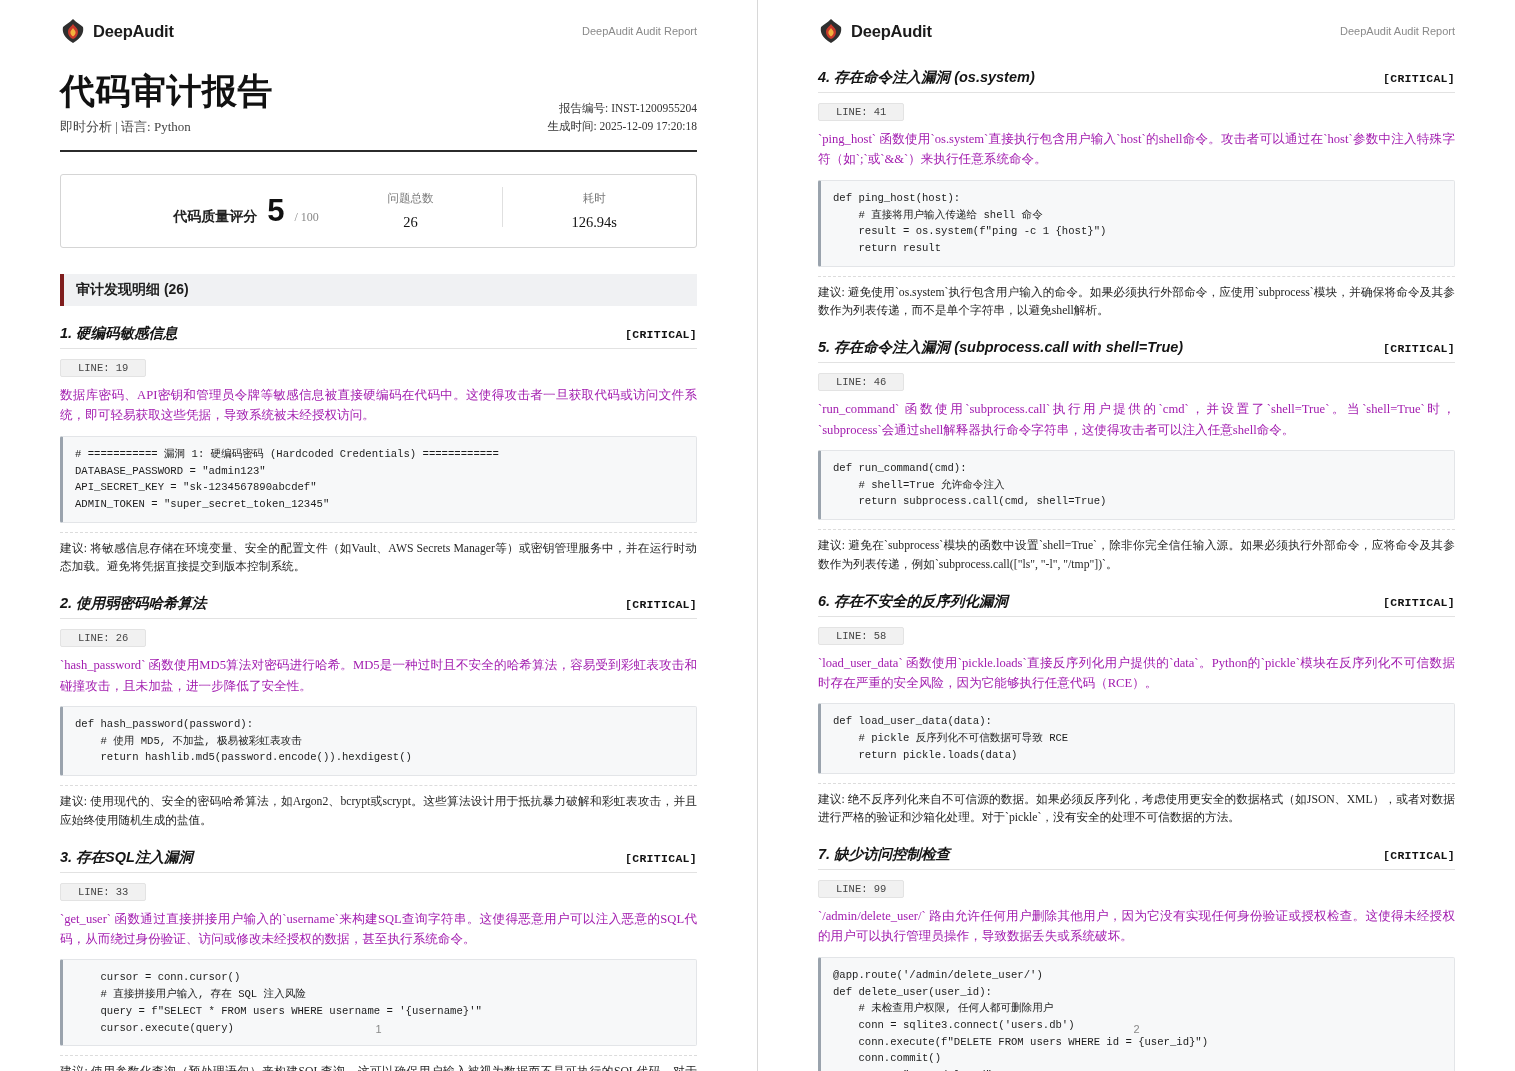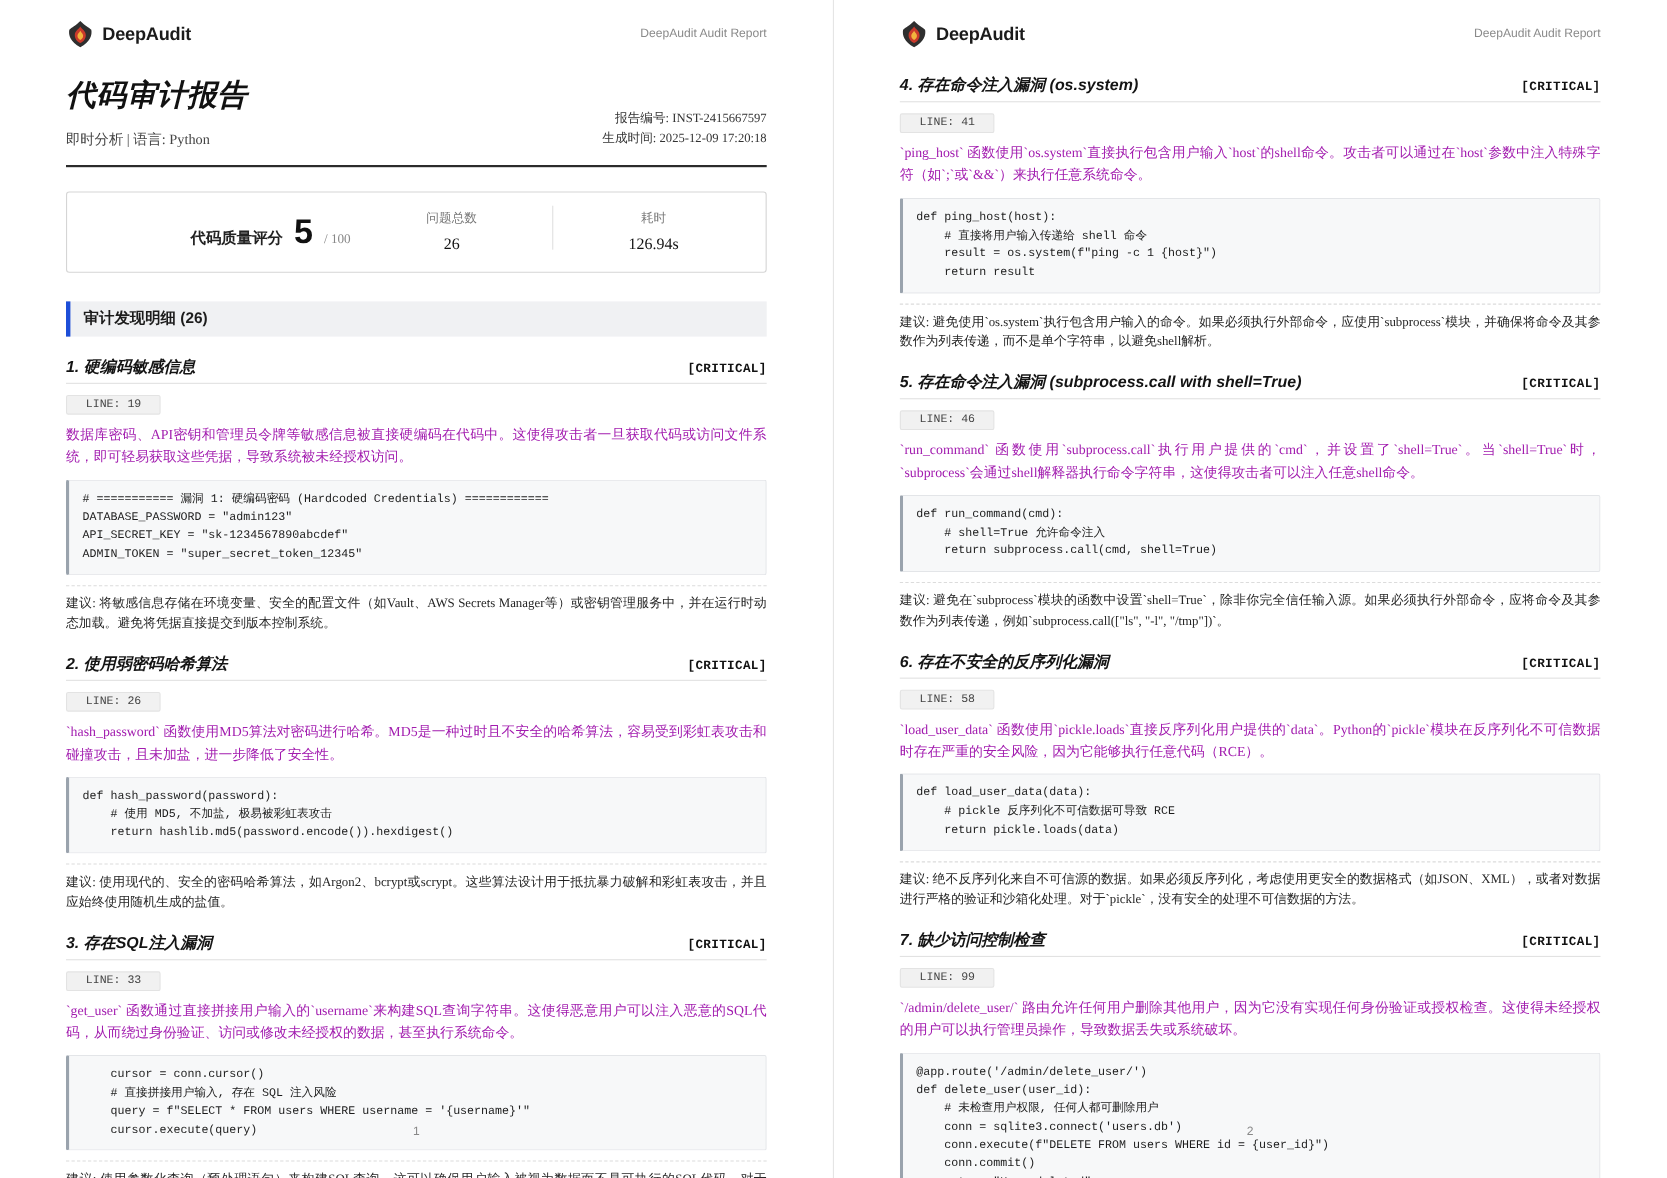--- a/index.html
+++ b/index.html
@@ -55,26 +55,25 @@
   .title-row {
     display: flex;
     align-items: flex-end;
     justify-content: space-between;
     border-bottom: 2px solid #2b2b2b;
     padding-bottom: 14px;
     margin-bottom: 22px;
   }
   h1.doc-title {
     font-family: "Liberation Sans", sans-serif;
-    font-size: 27px;
-    margin: 0 0 14px 0;
+    font-size: 35px;
+    margin: 0 0 3px 0;
     color: #111;
     font-weight: bold;
     letter-spacing: 0.5px;
-    font-style: italic;
   }
   .doc-sub {
     font-size: 13px;
     color: #444;
   }
   .meta {
     text-align: right;
     font-size: 11.5px;
     color: #333;
     line-height: 1.55;
@@ -127,21 +126,21 @@
     font-size: 11.5px;
     color: #777;
     margin-bottom: 8px;
   }
   .sum-val {
     font-size: 14.5px;
     color: #111;
   }
   .section-bar {
     background: #f0f1f3;
-    border-left: 4px solid #1d4ed8;
+    border-left: 4px solid #7f1d1d;
     padding: 7px 12px;
     font-family: "Liberation Sans", sans-serif;
     font-weight: bold;
     font-size: 14px;
     color: #1c1c1c;
     margin-bottom: 18px;
   }
   .finding { margin-bottom: 17px; }
   .f-head {
     display: flex;
@@ -235,21 +234,21 @@
       </div>
       <div class="hdr-right">DeepAudit Audit Report</div>
     </div>
 
     <div class="title-row">
       <div>
         <h1 class="doc-title">代码审计报告</h1>
         <div class="doc-sub">即时分析 | 语言: Python</div>
       </div>
       <div class="meta">
-        <div>报告编号: INST-2415667597</div>
+        <div>报告编号: INST-1200955204</div>
         <div>生成时间: 2025-12-09 17:20:18</div>
       </div>
     </div>
 
     <div class="summary-box">
       <div class="score-cell">
         <span class="score-label">代码质量评分</span>
         <span class="score-value">5</span>
         <span class="score-max">/ 100</span>
       </div>

